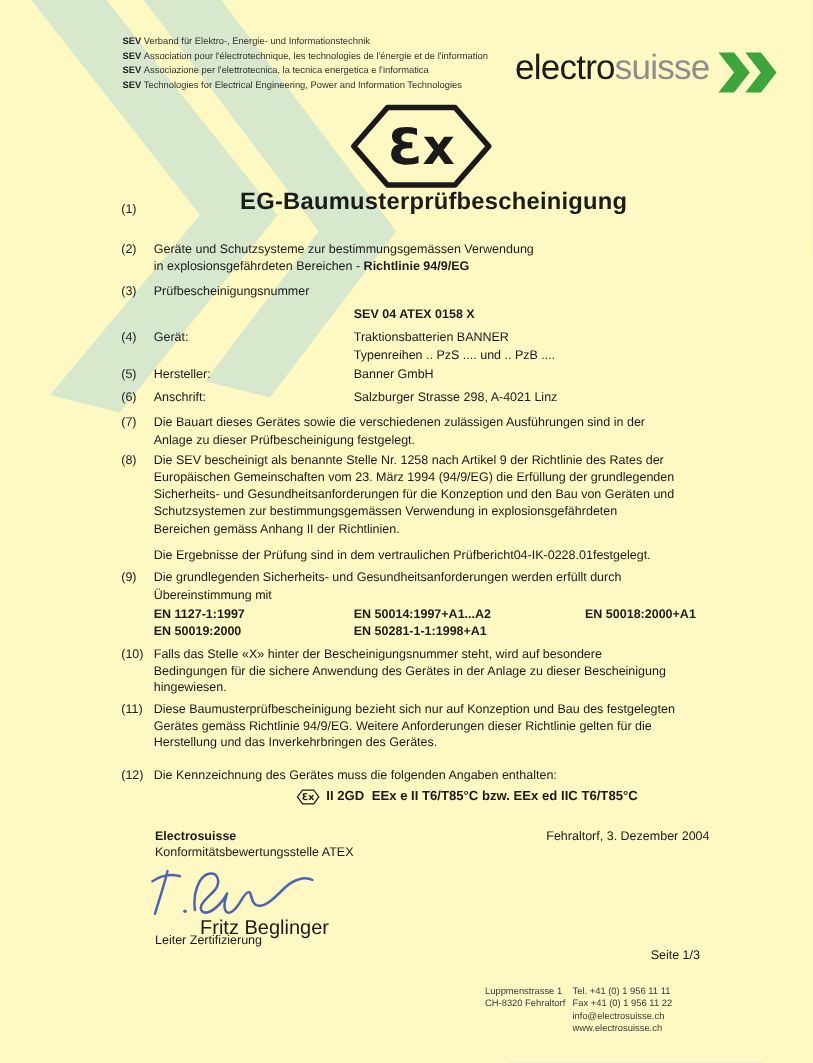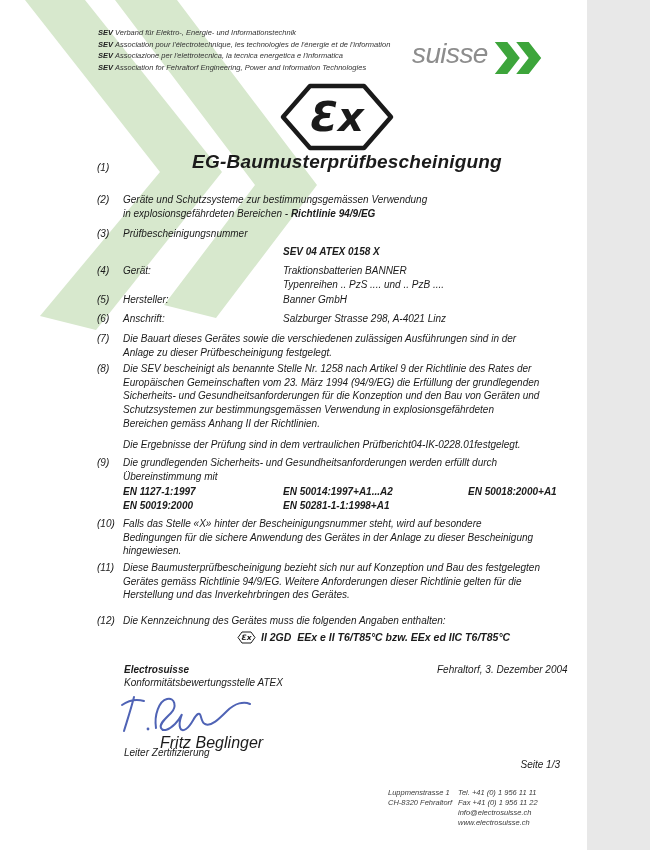--- a/index.html
+++ b/index.html
@@ -1,17 +1,17 @@
 <!DOCTYPE html>
 <html><head>
 <meta charset="utf-8">
 <style>
   html,body{margin:0;padding:0;background:#e8e8e8;}
-  .page{position:relative;width:587px;height:850px;background:#ffffff;overflow:hidden;
-        font-family:"Liberation Sans",sans-serif;color:#1b1b1b;font-style:italic;}
+  .page{position:relative;width:650px;height:850px;background:#fef9c3;overflow:hidden;
+        font-family:"Liberation Sans",sans-serif;color:#1b1b1b;}
   .wm{position:absolute;left:0;top:0;z-index:0;}
   .z{position:absolute;z-index:1;}
   .pre{white-space:pre;}
   
   .sev{left:98px;top:27px;font-size:7.5px;line-height:11.5px;color:#333;}
   .sev b{font-weight:bold;margin-right:2px;color:#222;}
   .logo{left:412px;top:38px;display:flex;align-items:flex-start;}
   .lg1{font-size:28px;letter-spacing:-0.6px;color:#1b1b1b;}
   .lg2{font-size:28px;letter-spacing:-0.6px;color:#8d8d8d;}
   .lgchev{margin-left:5px;margin-top:2px;}
@@ -52,24 +52,25 @@
 
   <svg class="wm" width="650" height="850" viewBox="0 0 650 850">
     <polygon points="25,0 85,0 222,172 96,330 40,316 160,172" fill="#d7e8cd"></polygon>
     <polygon points="115,0 177,0 317,185 216,318 164,305 255,185" fill="#d7e8cd"></polygon>
   </svg>
 
   <div class="z sev">
     <div><b>SEV</b><span>Verband für Elektro-, Energie- und Informationstechnik</span></div>
     <div><b>SEV</b><span>Association pour l'électrotechnique, les technologies de l'énergie et de l'information</span></div>
     <div><b>SEV</b><span>Associazione per l'elettrotecnica, la tecnica energetica e l'informatica</span></div>
-    <div><b>SEV</b><span>Association for Fehraltorf Engineering, Power and Information Technologies</span></div>
+    <div><b>SEV</b><span>Technologies for Electrical Engineering, Power and Information Technologies</span></div>
   </div>
 
   <div class="z logo">
+    <span class="lg1">electro</span>
       <span class="lg2">suisse</span>
     <svg class="lgchev" width="50" height="36" viewBox="0 0 56 40">
       <polygon points="2,2 16,2 30,20 16,38 2,38 16,20" fill="#3da53b"></polygon>
       <polygon points="26,2 40,2 54,20 40,38 26,38 40,20" fill="#3da53b"></polygon>
     </svg>
   </div>
 
   <svg class="z exhex" width="114" height="70" viewBox="0 0 114 70">
     <polygon points="3,35 30,4 84,4 111,35 84,66 30,66" fill="none" stroke="#1a1a1a" stroke-width="4.5" stroke-linejoin="round"></polygon>
     <text x="57" y="49" text-anchor="middle" font-size="40" font-weight="bold" font-family="DejaVu Sans, sans-serif" fill="#1a1a1a">Ɛx</text>

